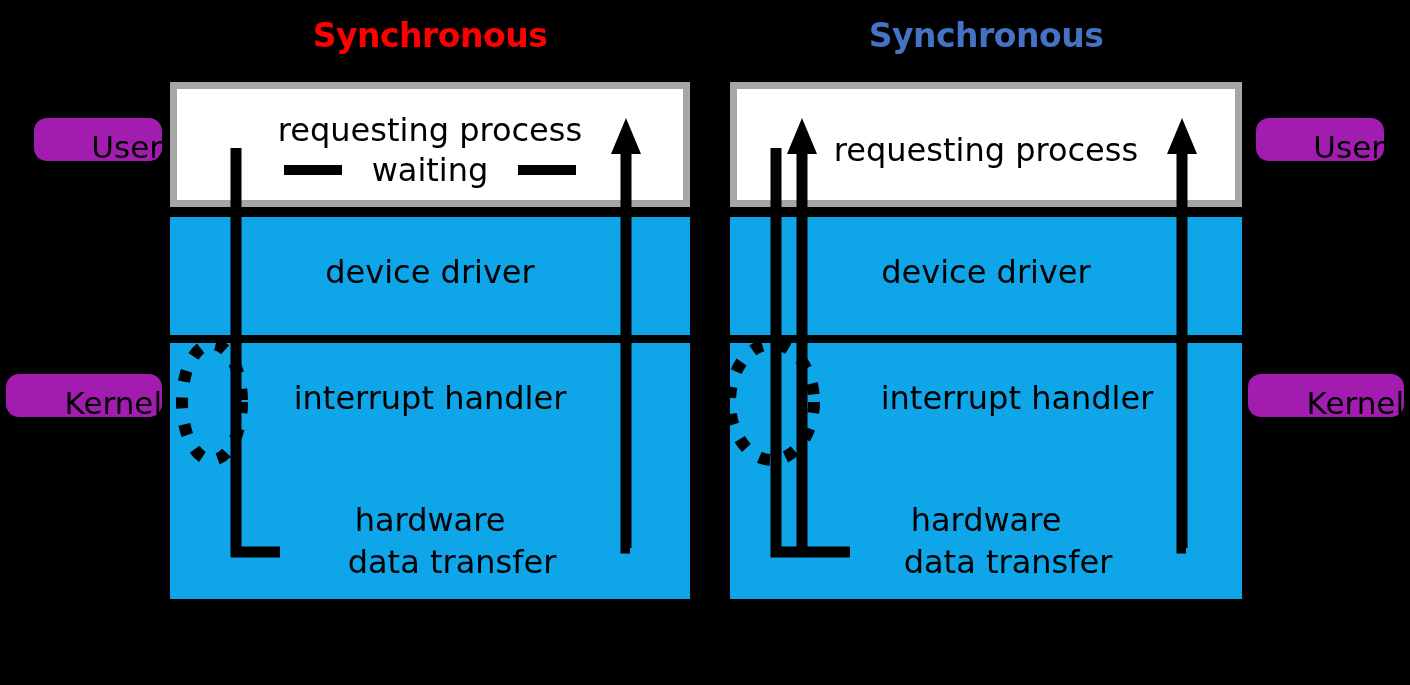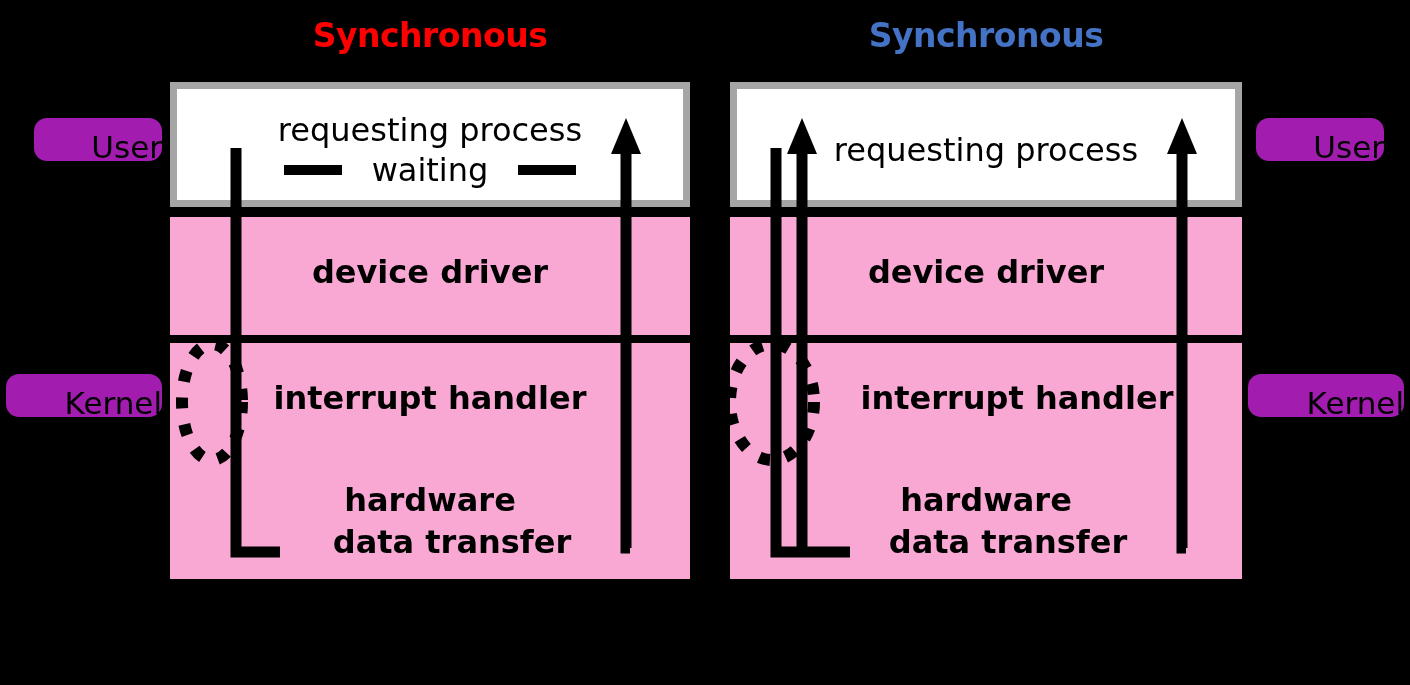--- a/index.html
+++ b/index.html
@@ -66,26 +66,25 @@
     right: 0;
     height: 125px;
     background: #ffffff;
     border: 7px solid #a6a6a6;
     box-sizing: border-box;
   }
   
   .band {
     position: absolute;
     left: 0; right: 0;
-    background: #f9a8d4;
-    font-weight: bold;
+    background: #0ea5e9;
   }
   .band-driver    { top: 135px; height: 118px; }
   .band-interrupt { top: 261px; height: 150px; }
-  .band-hardware  { top: 387px; height: 110px; }
+  .band-hardware  { top: 407px; height: 110px; }
 
   .band-label {
     position: absolute;
     left: 0; right: 0;
     text-align: center;
     color: #000000;
     font-size: 32px;
     white-space: nowrap;
   }
 

